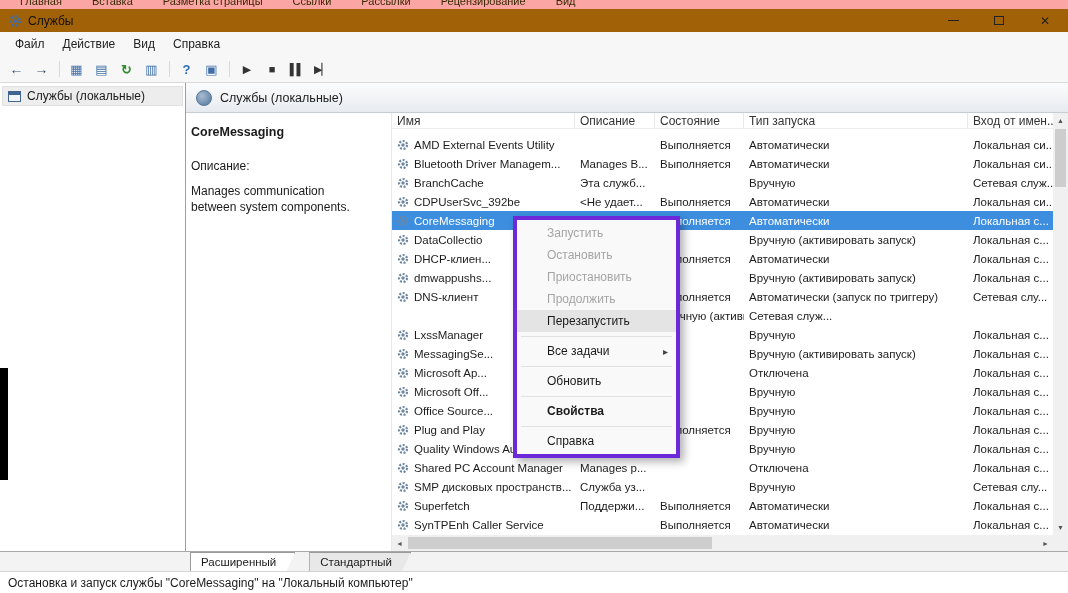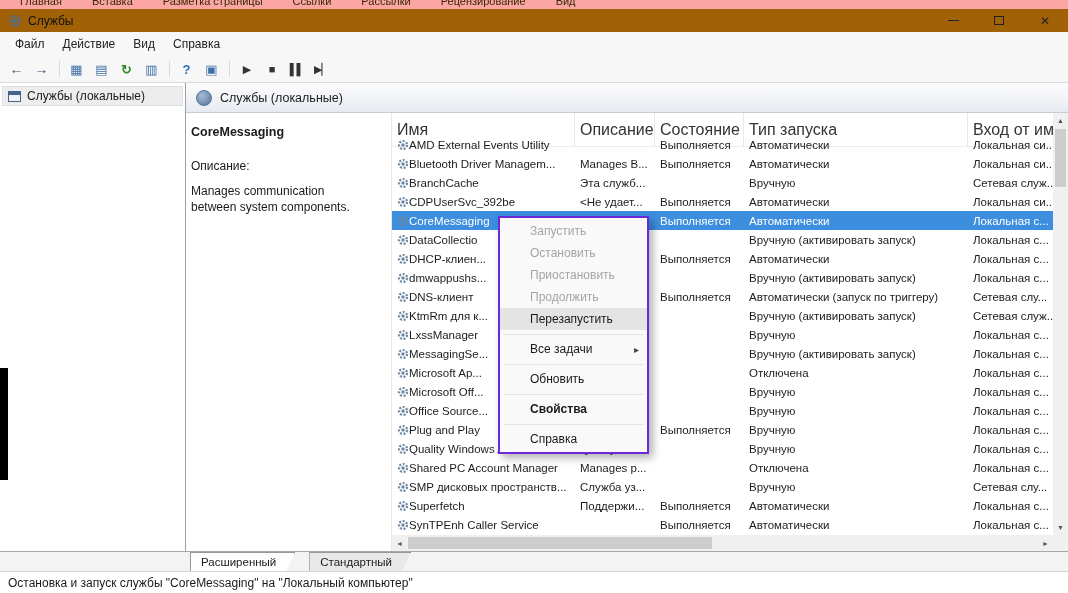--- a/index.html
+++ b/index.html
@@ -68,29 +68,29 @@
 
   .main-body { flex:1; display:flex; min-height:0; }
   .desc { width:206px; flex:none; padding:12px 10px 0 5px; font-size:12px;
           color:#1A1A1A; border-right:1px solid #E8E8E8; background:#FFF; }
   .svc-name { font-weight:bold; font-size:12.5px; margin-bottom:20px; }
   .desc-label { margin-bottom:11px; }
   .desc-text { line-height:1.3; width:176px; }
 
   .table-area { flex:1; position:relative; min-width:0; background:#FFF; }
   .grid-cols { display:grid; grid-template-columns:183px 80px 89px 224px 1fr; }
-  .thead { height:34px; margin-right:14px; font-size:16px; color:#333;
+  .thead { height:16px; margin-right:14px; font-size:12px; color:#333;
            border-bottom:1px solid #EDEDED; }
   .th { display:flex; align-items:center; padding-left:5px;
         border-right:1px solid #E8E8E8; overflow:hidden; white-space:nowrap; }
   .rows { position:absolute; top:22px; left:0; right:15px; bottom:16px; overflow:hidden; }
   .row { height:19px; font-size:11.5px; color:#1C1C1C; }
   .cell { overflow:hidden; white-space:nowrap; padding-left:5px; display:flex;
           align-items:center; height:100%; }
-  .name-cell { }
+  .name-cell { gap:5px; }
   .gear { flex:none; }
   .row.selected { background:#3D8EDF; color:#FFF; }
 
   
   .vscroll { position:absolute; top:0; right:0; bottom:16px; width:15px;
              background:#F0F0F0; display:flex; flex-direction:column; align-items:center; }
   .sb-btn { height:15px; width:15px; flex:none; display:flex; align-items:center;
             justify-content:center; font-size:7px; color:#555; }
   .sb-thumb { width:11px; height:58px; background:#CDCDCD; margin-top:1px; flex:none; }
   .sb-spacer { flex:1; }
@@ -109,22 +109,22 @@
          border:1px solid #9A9A9A; border-bottom:none;
          clip-path:polygon(0 0, 100% 0, calc(100% - 9px) 100%, 0 100%); }
   .tab.active { background:#FFF; }
 
   
   .statusbar { height:22px; flex:none; background:#FFF; border-top:1px solid #D4D4D4;
                display:flex; align-items:center; padding-left:8px; font-size:12px;
                color:#1A1A1A; }
 
   
-  .context-menu { position:absolute; left:498px; top:216px; width:151px;
-                  background:#F9F9F9; border:2px solid #6d28d9; padding:2px 0;
+  .context-menu { position:absolute; left:513px; top:216px; width:167px;
+                  background:#F9F9F9; border:4px solid #6d28d9; padding:2px 0;
                   box-shadow:4px 4px 8px rgba(0,0,0,0.3); z-index:100; font-size:12px; }
   .cm-item { height:22px; display:flex; align-items:center; padding:0 8px 0 30px;
              color:#1A1A1A; }
   .cm-item.disabled { color:#A5A5A5; }
   .cm-item.hot { background:#E4E4E4; }
   .cm-item.bold { font-weight:bold; }
   .cm-arrow { margin-left:auto; font-size:10px; color:#444; visibility:hidden; }
   .cm-arrow.show { visibility:visible; }
   .cm-item.sep { height:8px; padding:0 2px; }
   .cm-item.sep::after { content:""; flex:1; border-top:1px solid #E2E2E2; margin:0 2px; }
@@ -333,27 +333,20 @@
                     <circle cx="6" cy="6" r="1.7" fill="#6E87A0"></circle>
                   </svg>
                   <span>DNS-клиент</span>
                 </span>
                 <span class="cell"></span>
                 <span class="cell">Выполняется</span>
                 <span class="cell">Автоматически (запуск по триггеру)</span>
                 <span class="cell">Сетевая слу...</span>
               </div>
               <div class="row grid-cols">
-                <span class="cell name-cell">
-                  <svg class="gear" width="12" height="12" viewBox="0 0 12 12">
-                    <circle cx="6" cy="6" r="4" fill="none" stroke="#6E87A0" stroke-width="2.2" stroke-dasharray="2 1.6"></circle>
-                    <circle cx="6" cy="6" r="1.7" fill="#6E87A0"></circle>
-                  </svg>
-                  <span>KtmRm для к...</span>
-                </span>
                 <span class="cell"></span>
                 <span class="cell"></span>
                 <span class="cell">Вручную (активировать запуск)</span>
                 <span class="cell">Сетевая служ...</span>
               </div>
               <div class="row grid-cols">
                 <span class="cell name-cell">
                   <svg class="gear" width="12" height="12" viewBox="0 0 12 12">
                     <circle cx="6" cy="6" r="4" fill="none" stroke="#6E87A0" stroke-width="2.2" stroke-dasharray="2 1.6"></circle>
                     <circle cx="6" cy="6" r="1.7" fill="#6E87A0"></circle>

